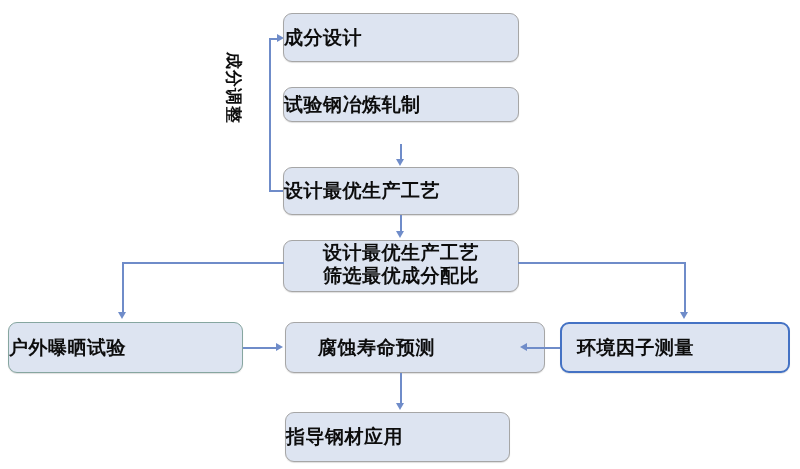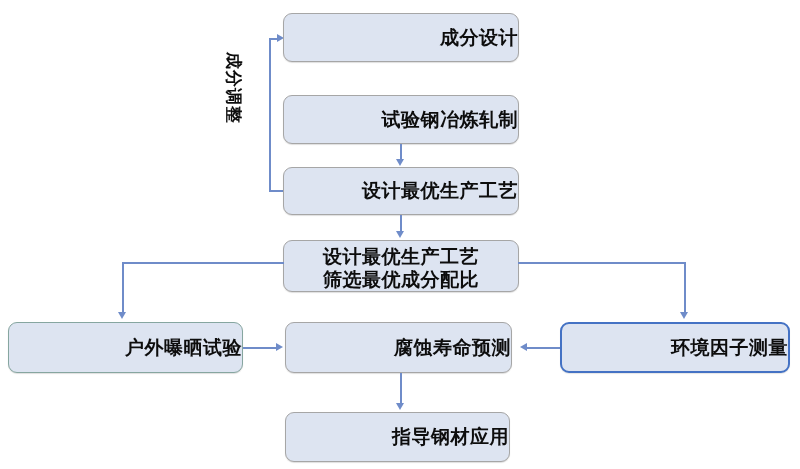--- a/index.html
+++ b/index.html
@@ -13,21 +13,21 @@
     height: 469px;
     background: #ffffff;
     font-family: "DejaVu Sans", "Liberation Sans", sans-serif;
     overflow: hidden;
   }
   .node {
     position: absolute;
     box-sizing: border-box;
     display: flex;
     align-items: center;
-    justify-content: flex-end;
+    justify-content: flex-start;
     text-align: center;
     background: #dde4f1;
     border: 1.4px solid #a6a6a6;
     border-radius: 9px;
     color: #0d0d0d;
     font-size: 19px;
     font-weight: bold;
     line-height: 1.22;
     letter-spacing: 0.5px;
     box-shadow: 0 1px 1px rgba(0,0,0,0.13);
@@ -91,21 +91,21 @@
   <div class="conn v" style="left:269px; top:38px; height:153px;"></div>
   <div class="conn h" style="left:269px; top:38px; width:9px;"></div>
   <div class="arrow right" style="left:277px; top:33.5px;"></div>
 
   <div class="side-label" style="left:245px; top:52px;">成分调整</div>
 
   <div class="node" style="left:283px; top:13px; width:236px; height:49px;">
     <span>成分设计</span>
   </div>
 
-  <div class="node" style="left:283px; top:95px; width:236px; height:49px;">
+  <div class="node" style="left:283px; top:87px; width:236px; height:35px;">
     <span>试验钢冶炼轧制</span>
   </div>
 
   <div class="conn v" style="left:400px; top:144px; height:16px;"></div>
   <div class="arrow down" style="left:396.3px; top:159px;"></div>
 
   <div class="node" style="left:283px; top:167px; width:236px; height:48px;">
     <span>设计最优生产工艺</span>
   </div>
 
@@ -125,21 +125,21 @@
   <div class="conn v" style="left:684px; top:262px; height:51px;"></div>
   <div class="arrow down" style="left:680.3px; top:312px;"></div>
 
   <div class="node teal" style="left:8px; top:322px; width:235px; height:51px;">
     <span>户外曝晒试验</span>
   </div>
 
   <div class="conn h" style="left:243px; top:347px; width:34px;"></div>
   <div class="arrow right" style="left:276px; top:342.5px;"></div>
 
-  <div class="node" style="left:285px; top:322px; width:227px; height:51px;">
+  <div class="node" style="left:285px; top:322px; width:260px; height:51px;padding-left:32px;">
     <span>腐蚀寿命预测</span>
   </div>
 
   <div class="conn h" style="left:527px; top:347px; width:33px;"></div>
   <div class="arrow left" style="left:520px; top:342.5px;"></div>
 
   <div class="node blue" style="left:560px; top:322px; width:230px; height:51px;padding-left:15px;">
     <span>环境因子测量</span>
   </div>
 

